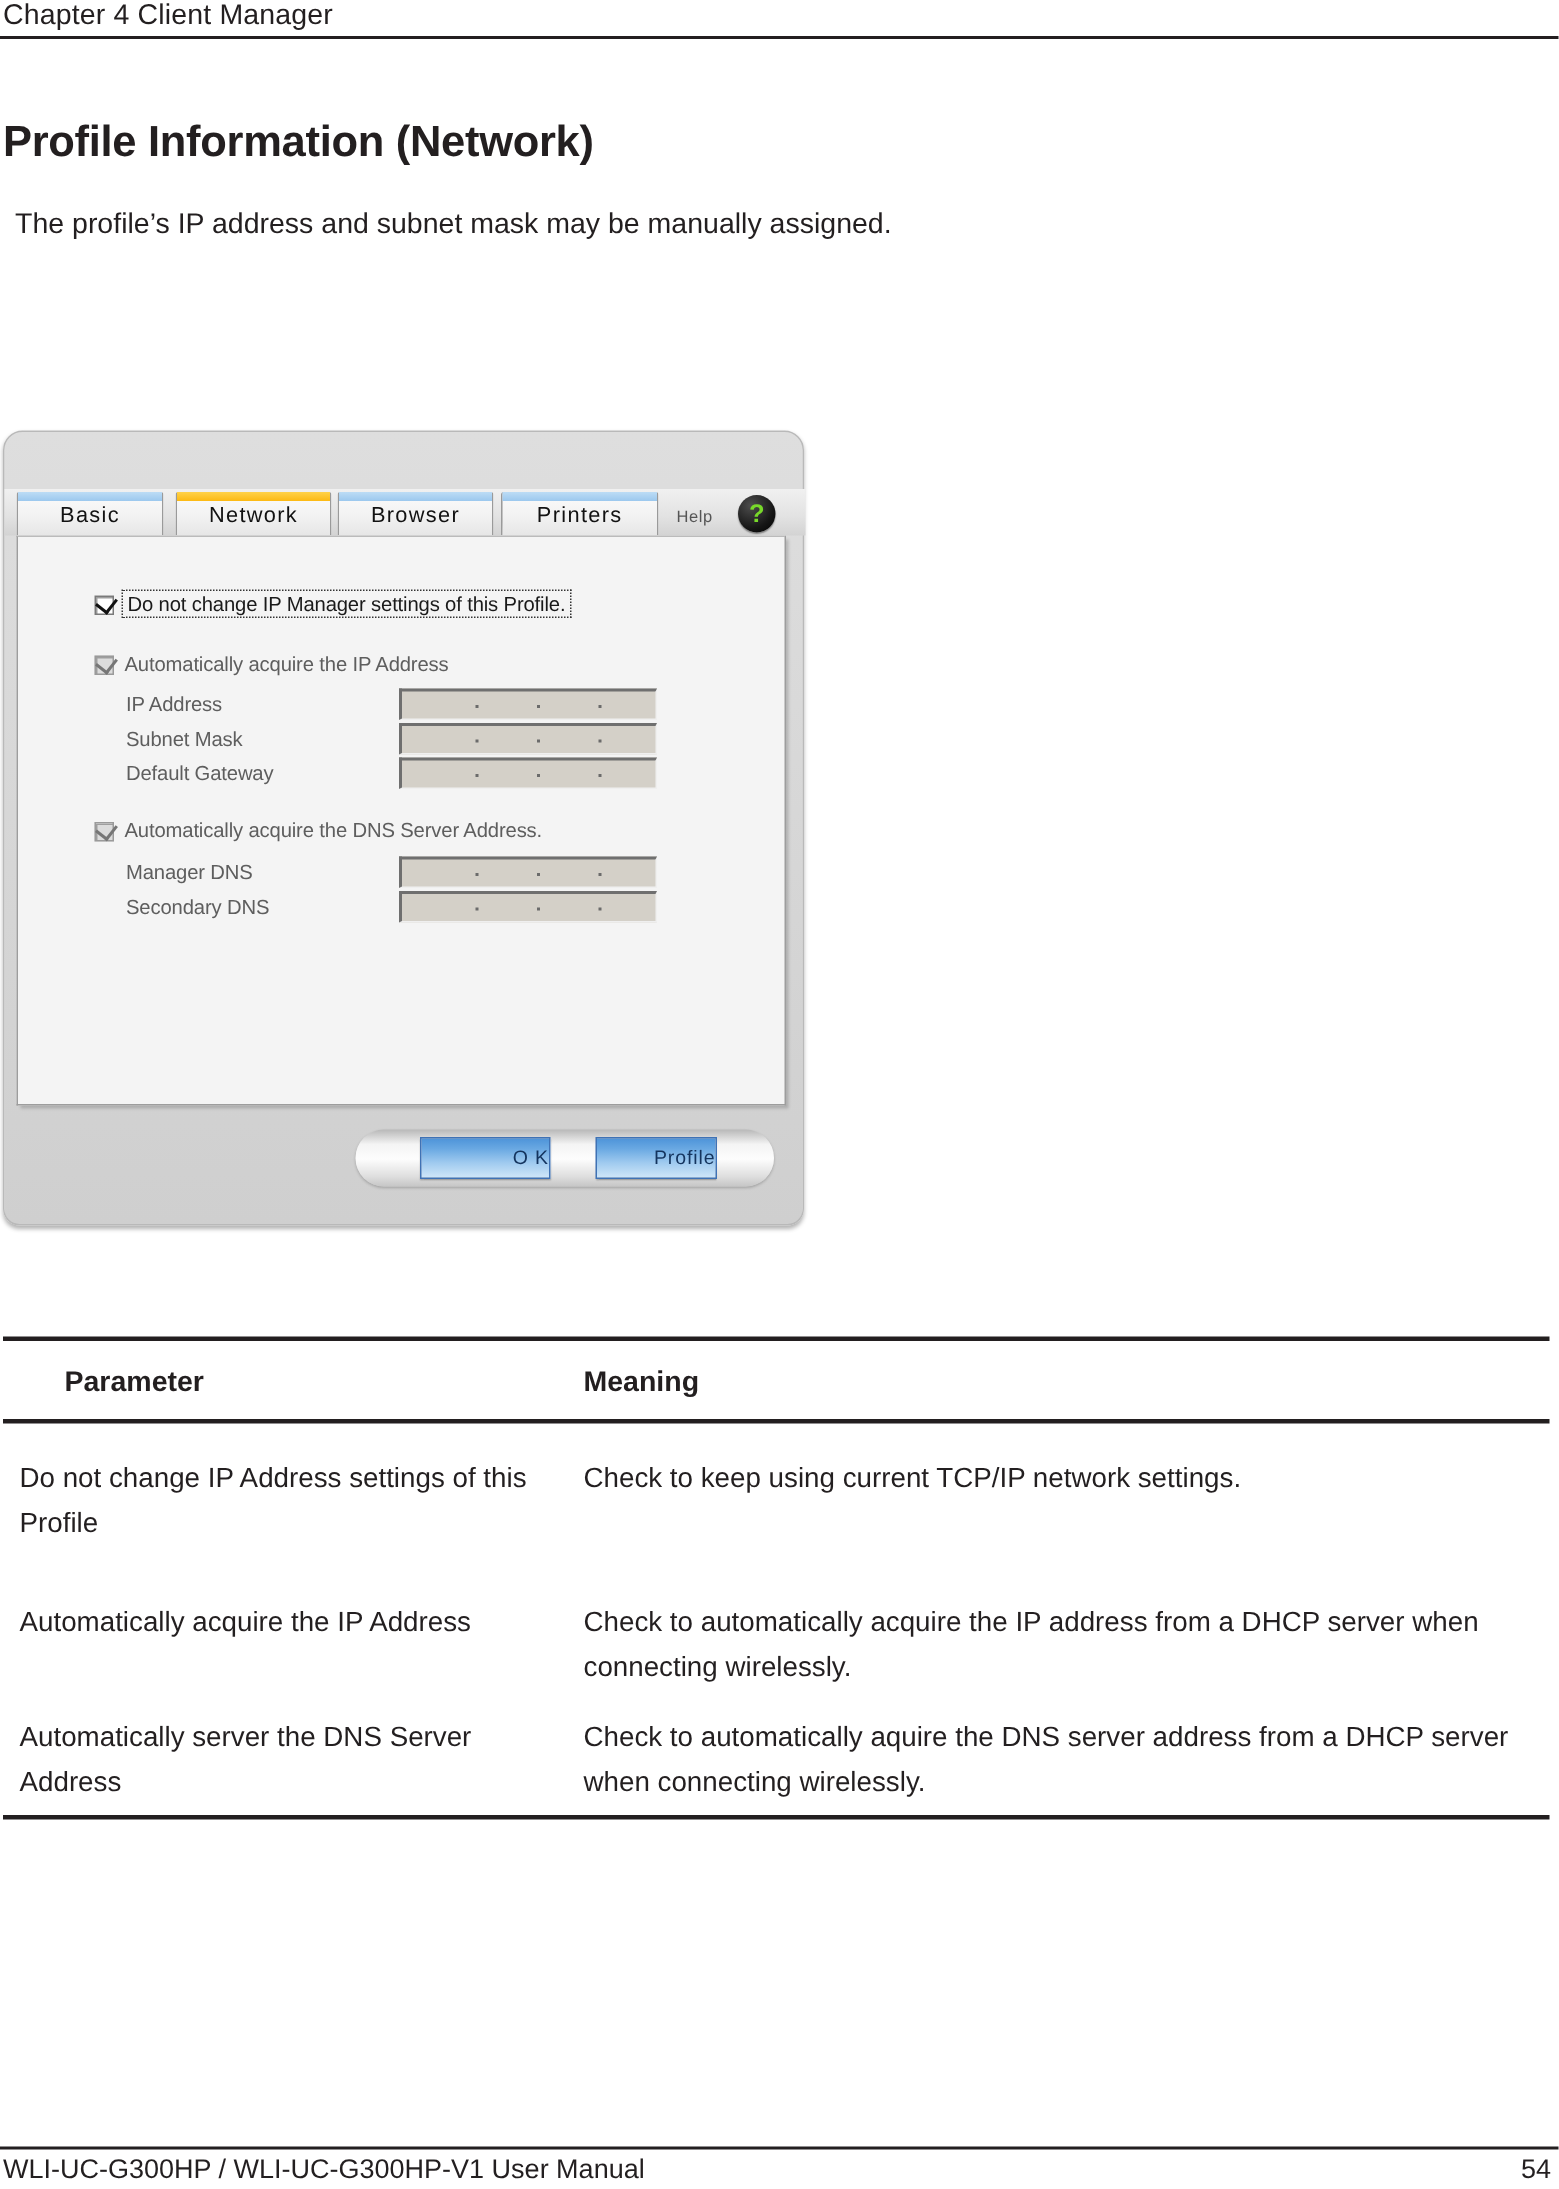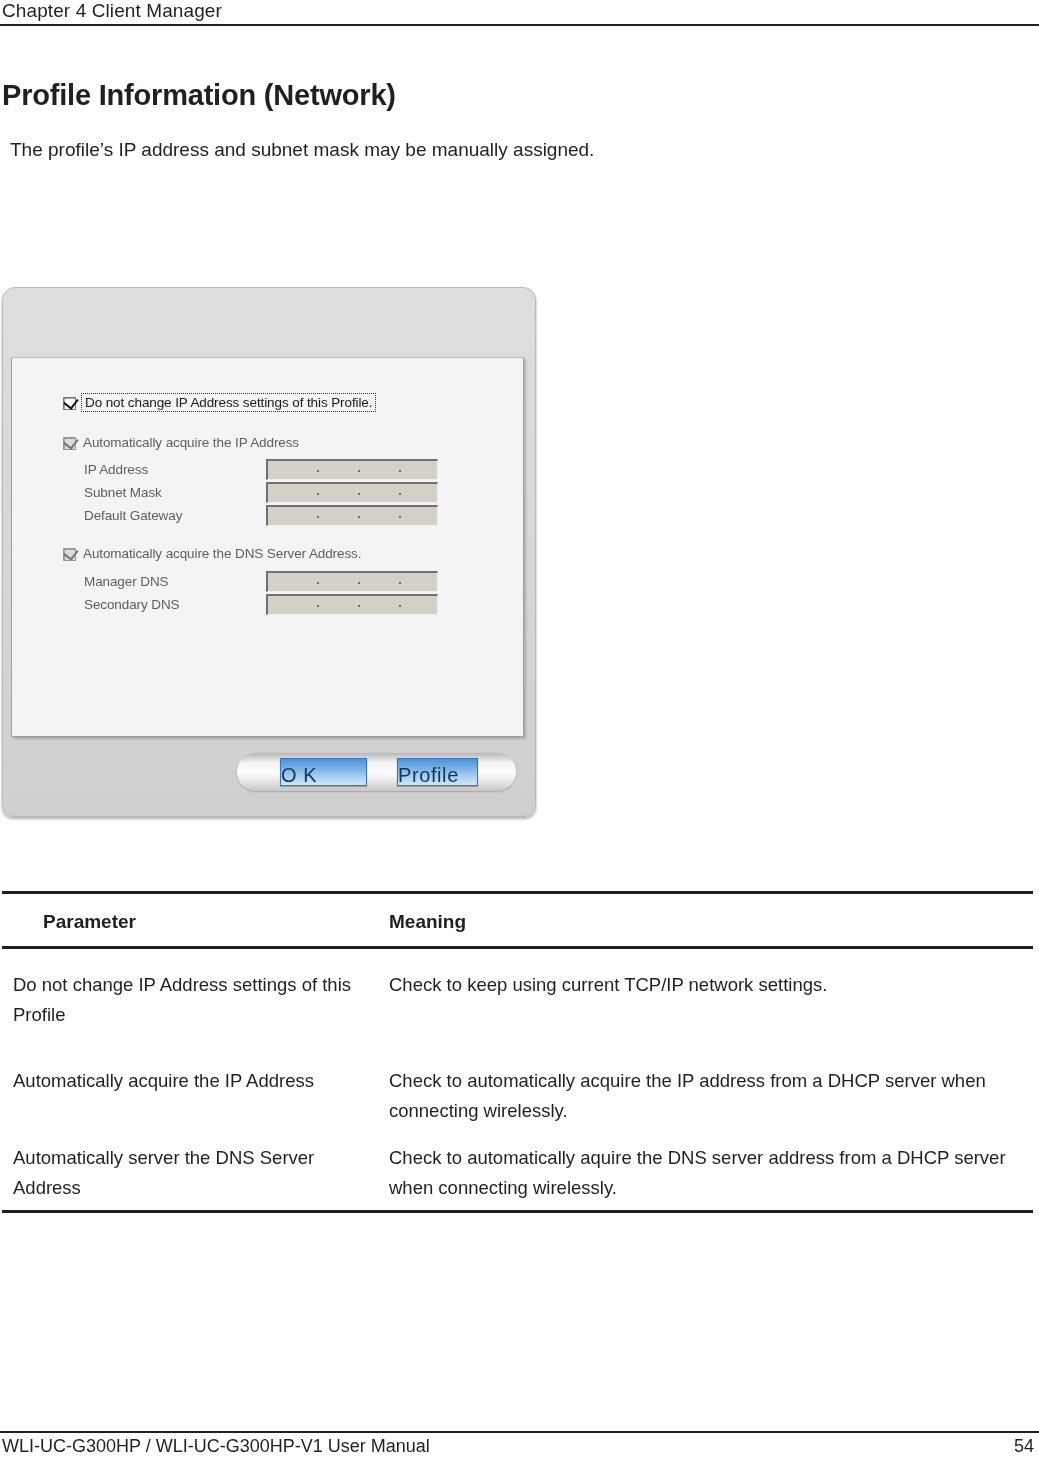--- a/index.html
+++ b/index.html
@@ -268,22 +268,22 @@
     top: 5px;
     height: 28px;
     border: 1px solid #3f72b5;
     box-sizing: border-box;
     background: linear-gradient(180deg,#4e94d9 0%, #69a8e2 26%, #9fcaef 62%, #cfe6f8 100%);
     box-shadow: 0 1px 1px rgba(0,0,0,0.25);
   }
   .dlgbtn span {
     position: absolute;
     left: 0; right: 0; top: 5px;
-    text-align: left;
-    font-size: 20px;
+    text-align: right;
+    font-size: 13px;
     color: #14345e;
     letter-spacing: 0.6px;
     white-space: nowrap;
   }
   .btn-ok     { left: 43px;  width: 87px; }
   .btn-cancel { left: 160px; width: 81px; }
 
   
   #param-table {
     position: absolute;
@@ -354,28 +354,53 @@
   <div class="rh-rule"></div>
 </div>
 
 <div id="page-title">Profile Information (Network)</div>
 <div id="intro-paragraph">The profile’s IP address and subnet mask may be manually assigned.</div>
 
 <div id="dialog">
   <div class="dlg-frame">
 
 
+    <div class="tabstrip">
+      <div class="tab tab-basic">
+        <div class="tab-accent"></div>
+        <div class="tab-label">Basic</div>
+      </div>
+      <div class="tab tab-network active">
+        <div class="tab-accent"></div>
+        <div class="tab-label">Network</div>
+      </div>
+      <div class="tab tab-browser">
+        <div class="tab-accent"></div>
+        <div class="tab-label">Browser</div>
+      </div>
+      <div class="tab tab-printers">
+        <div class="tab-accent"></div>
+        <div class="tab-label">Printers</div>
+      </div>
+
+      <div class="help-area">
+        <div class="help-label">Help</div>
+        <div class="help-icon">
+          <span>?</span>
+        </div>
+      </div>
+    </div>
 
     <div class="dlg-panel">
 
       <div class="chk-row" style="left:51px; top:39px;">
         <div class="checkbox">
           <div class="tick"></div>
         </div>
-        <div class="chk-label focused">Do not change IP Address settings of this Profile.</div>
+        <div class="chk-label focused">Do not change IP Manager settings of this Profile.</div>
       </div>
 
       <div class="chk-row" style="left:51px; top:79px;">
         <div class="checkbox disabled">
           <div class="tick"></div>
         </div>
         <div class="chk-label dim">Automatically acquire the IP Address</div>
       </div>
 
       <div class="field-row" style="left:72px; top:104px;">

